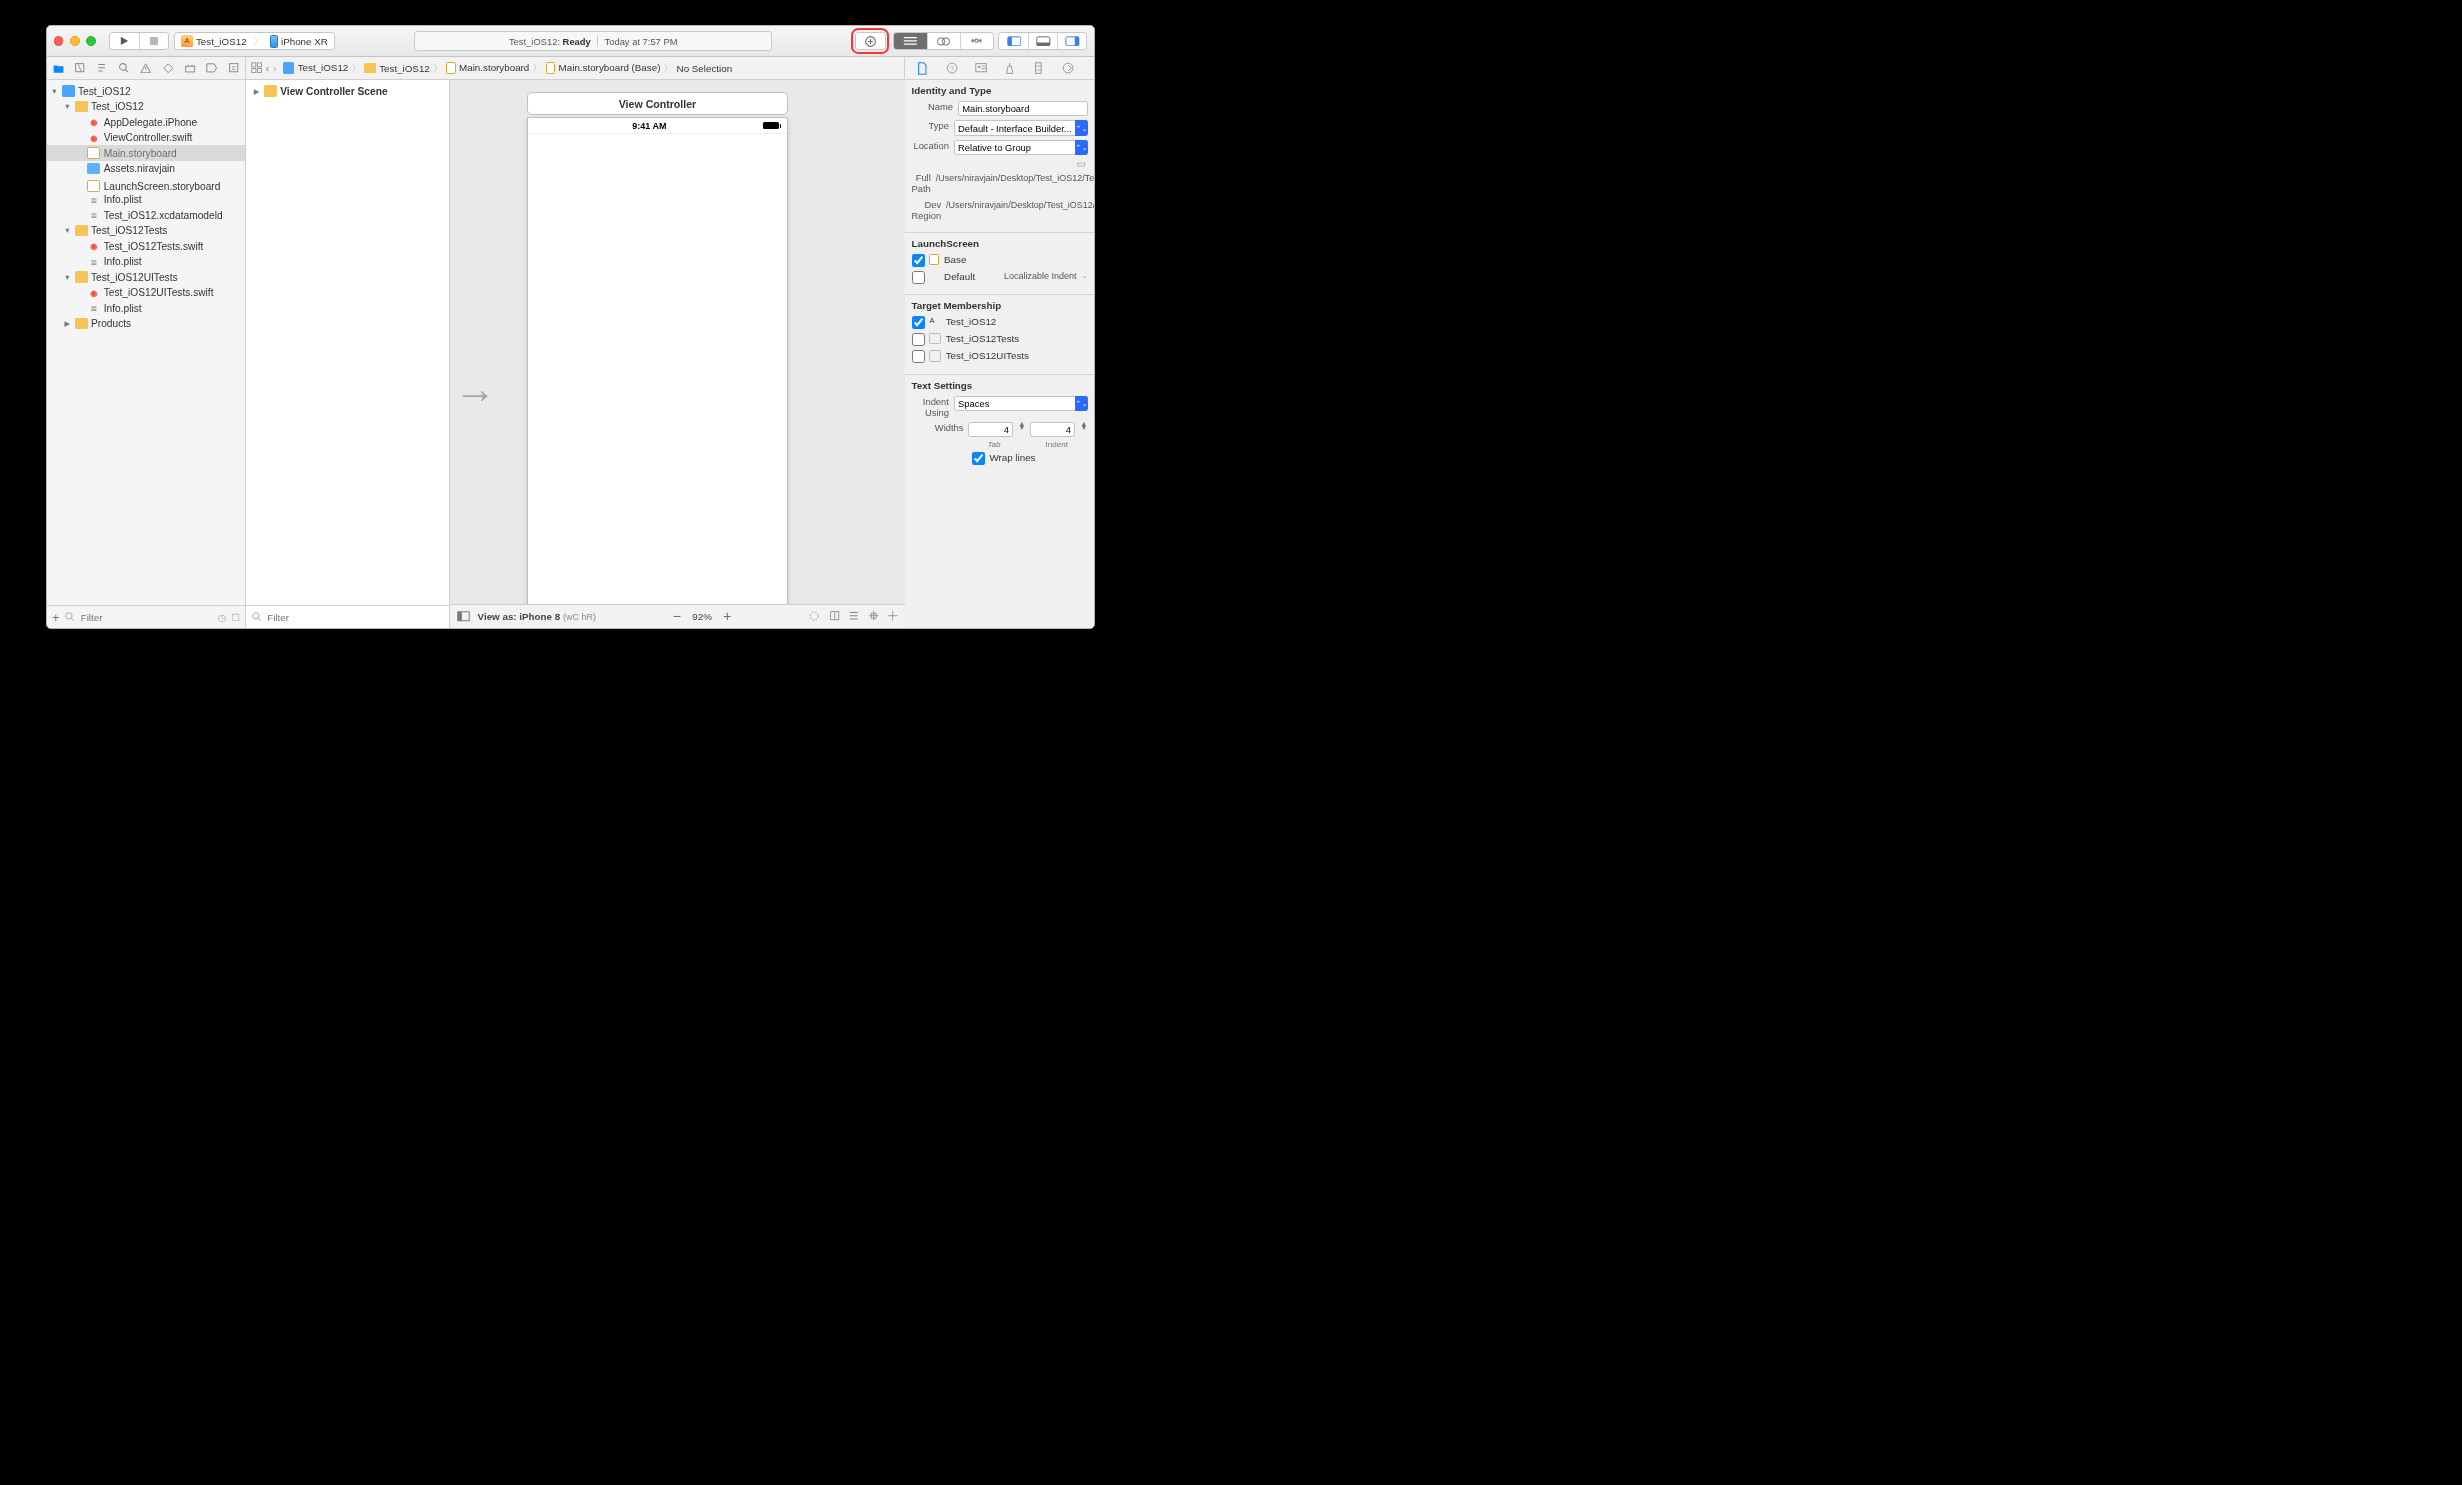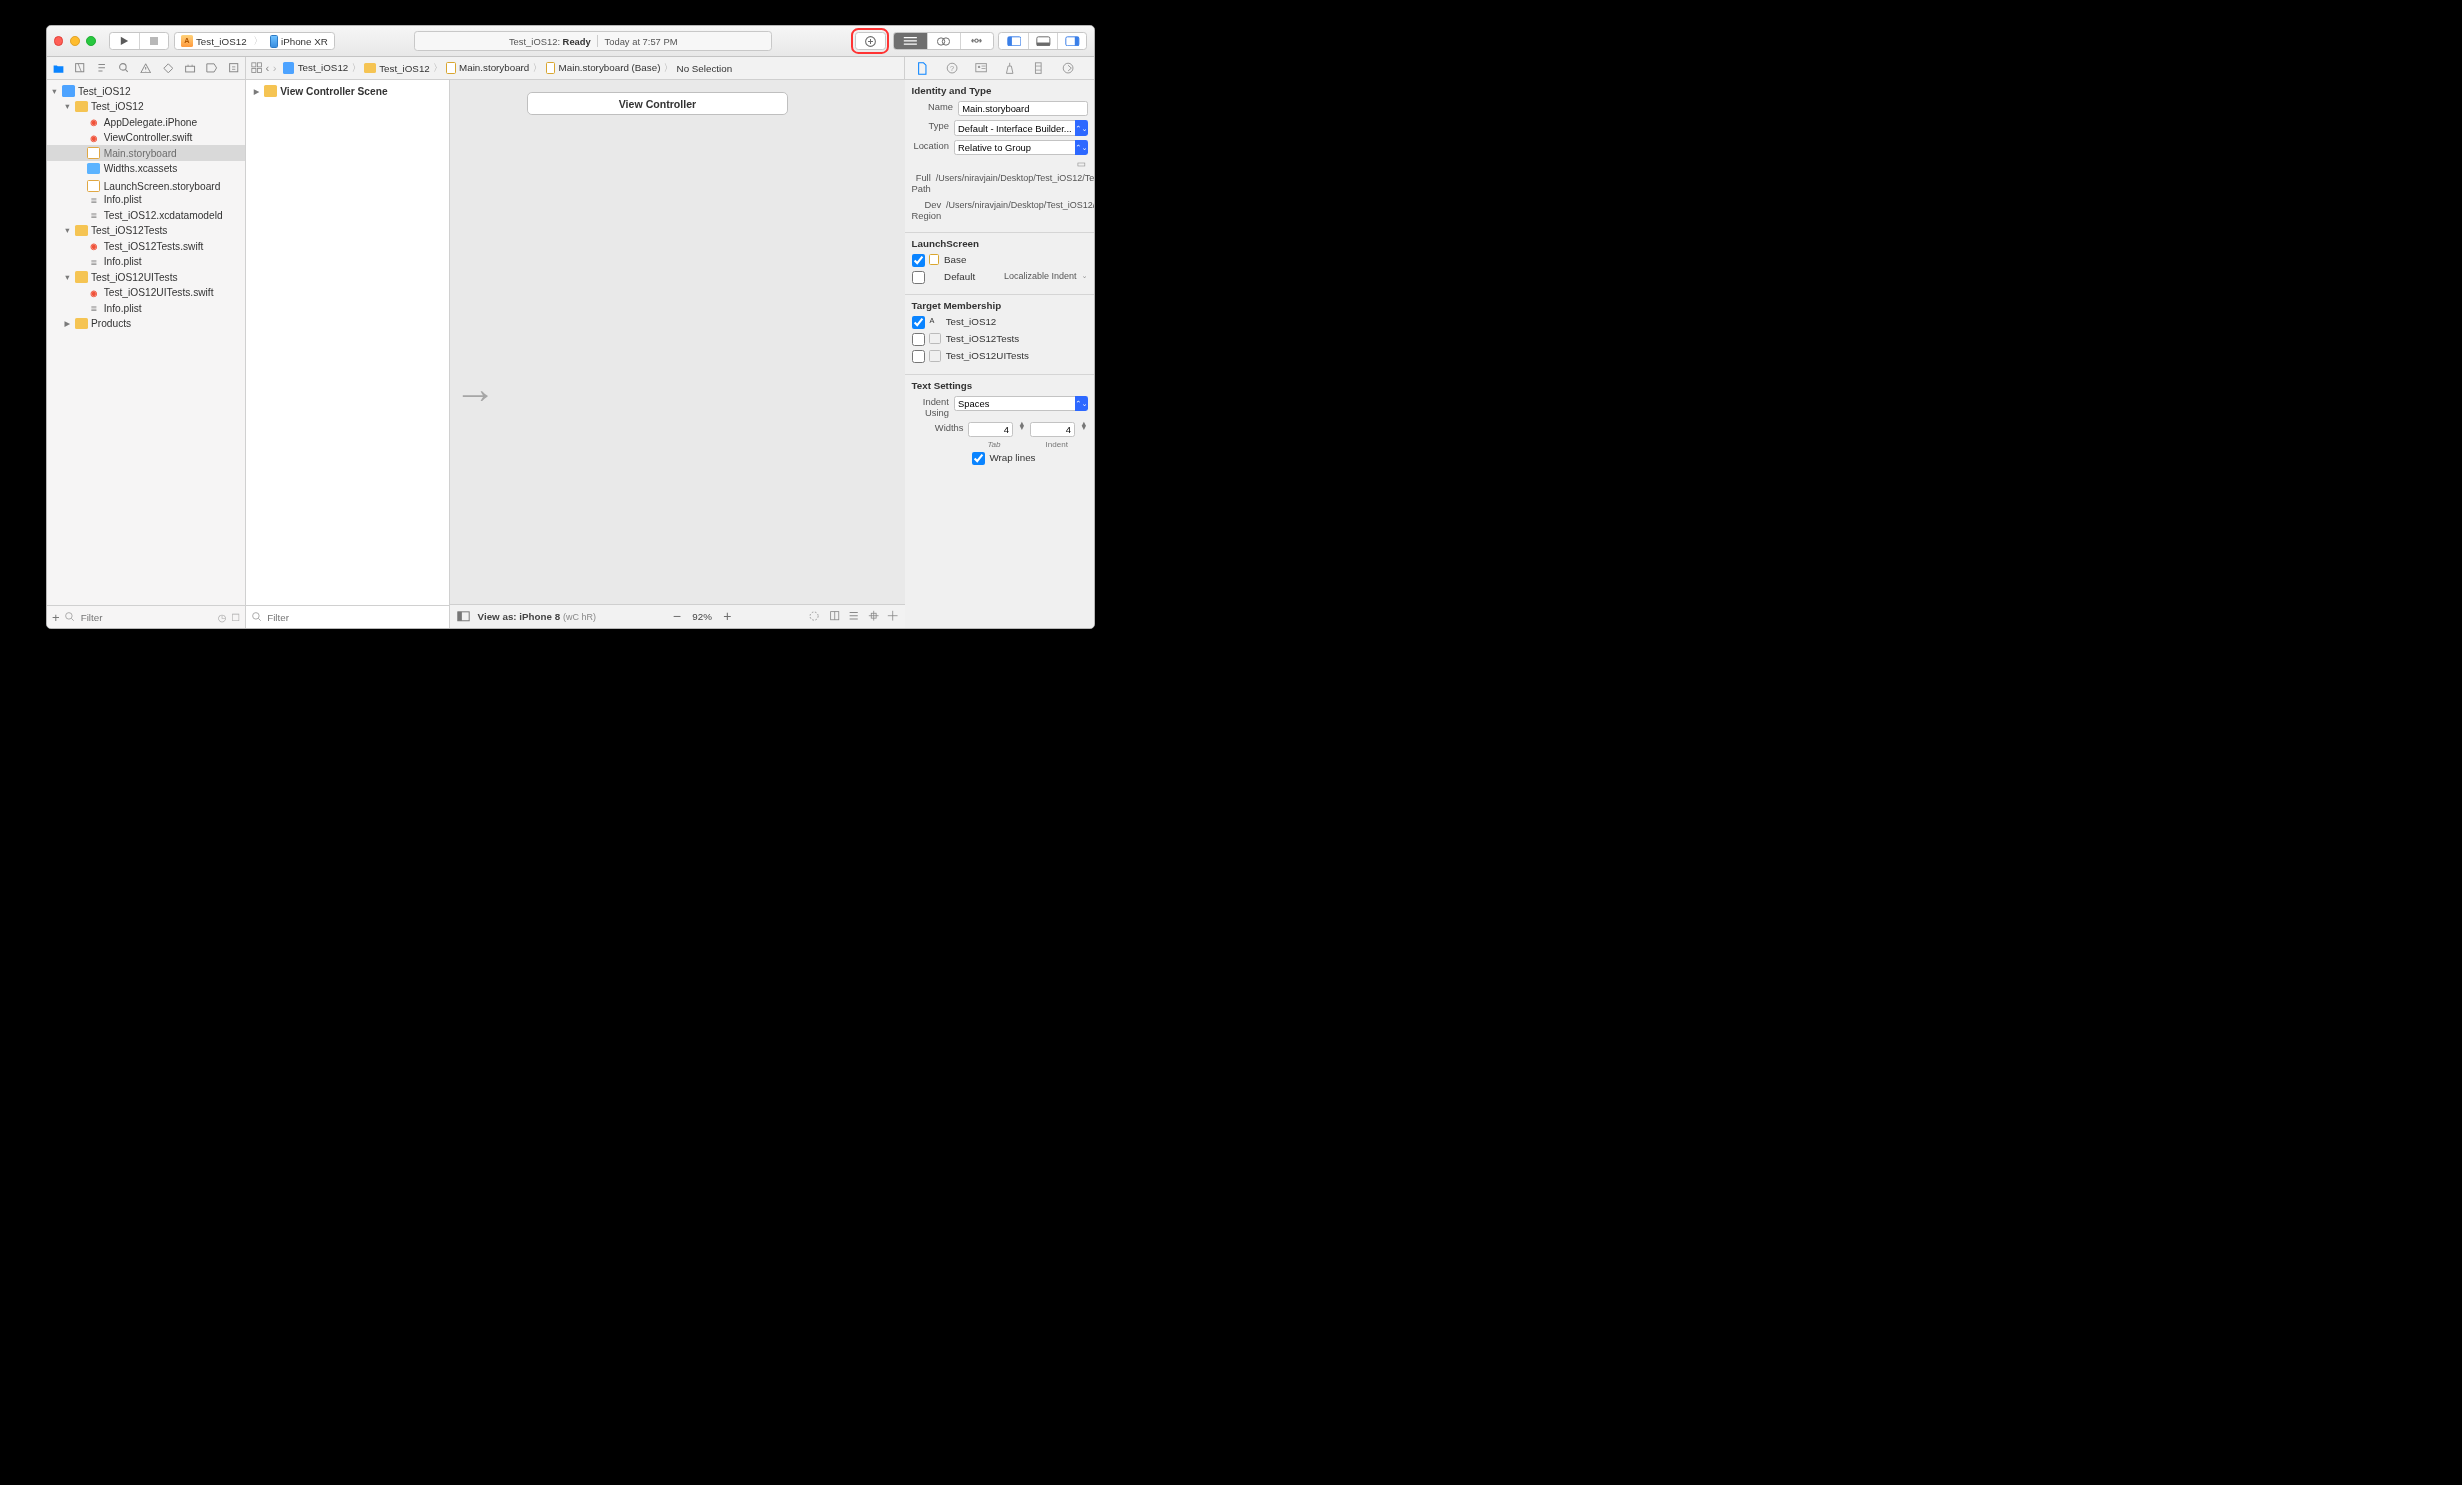--- a/index.html
+++ b/index.html
@@ -355,21 +355,21 @@
             <span>ViewController.swift</span>
           </div>
           <div class="tree-row selected" style="padding-left: 29px;">
             <span class="disclosure"></span>
             <span class="ico ico-sb"></span>
             <span>Main.storyboard</span>
           </div>
           <div class="tree-row" style="padding-left: 29px;">
             <span class="disclosure"></span>
             <span class="ico ico-asset"></span>
-            <span>Widths.xcassets</span>
+            <span>Assets.niravjain</span>
           </div>
           <div class="tree-row" style="padding-left: 29px; align-items: flex-end;">
             <span class="disclosure"></span>
             <span class="ico ico-sb"></span>
             <span>LaunchScreen.storyboard</span>
           </div>
           <div class="tree-row" style="padding-left: 29px;">
             <span class="disclosure"></span>
             <span class="ico ico-plist">≣</span>
             <span>Info.plist</span>
@@ -442,20 +442,27 @@
           </svg>
         <input type="text" placeholder="Filter" style="">
       </div>
     </div>
 
     <div class="canvas-wrap">
       <div class="canvas">
         <div class="entry-arrow">→</div>
         <div class="vc-title">
           <span>View Controller</span>
+        </div>
+        <div class="vc-box">
+          <div class="statusbar">
+            <span></span>
+            <span>9:41 AM</span>
+            <span class="bat"></span>
+          </div>
         </div>
       </div>
       <div class="canvas-bottom">
         <span style="color:#777;">
           <svg width="13" height="10.6" viewBox="0 0 16 13">
               <rect x="1" y="1" width="14" height="11" stroke="#777" fill="none" stroke-width="1.2"></rect>
               <rect x="1" y="1" width="5" height="11" fill="#777"></rect>
             </svg>
         </span>
         <span>

